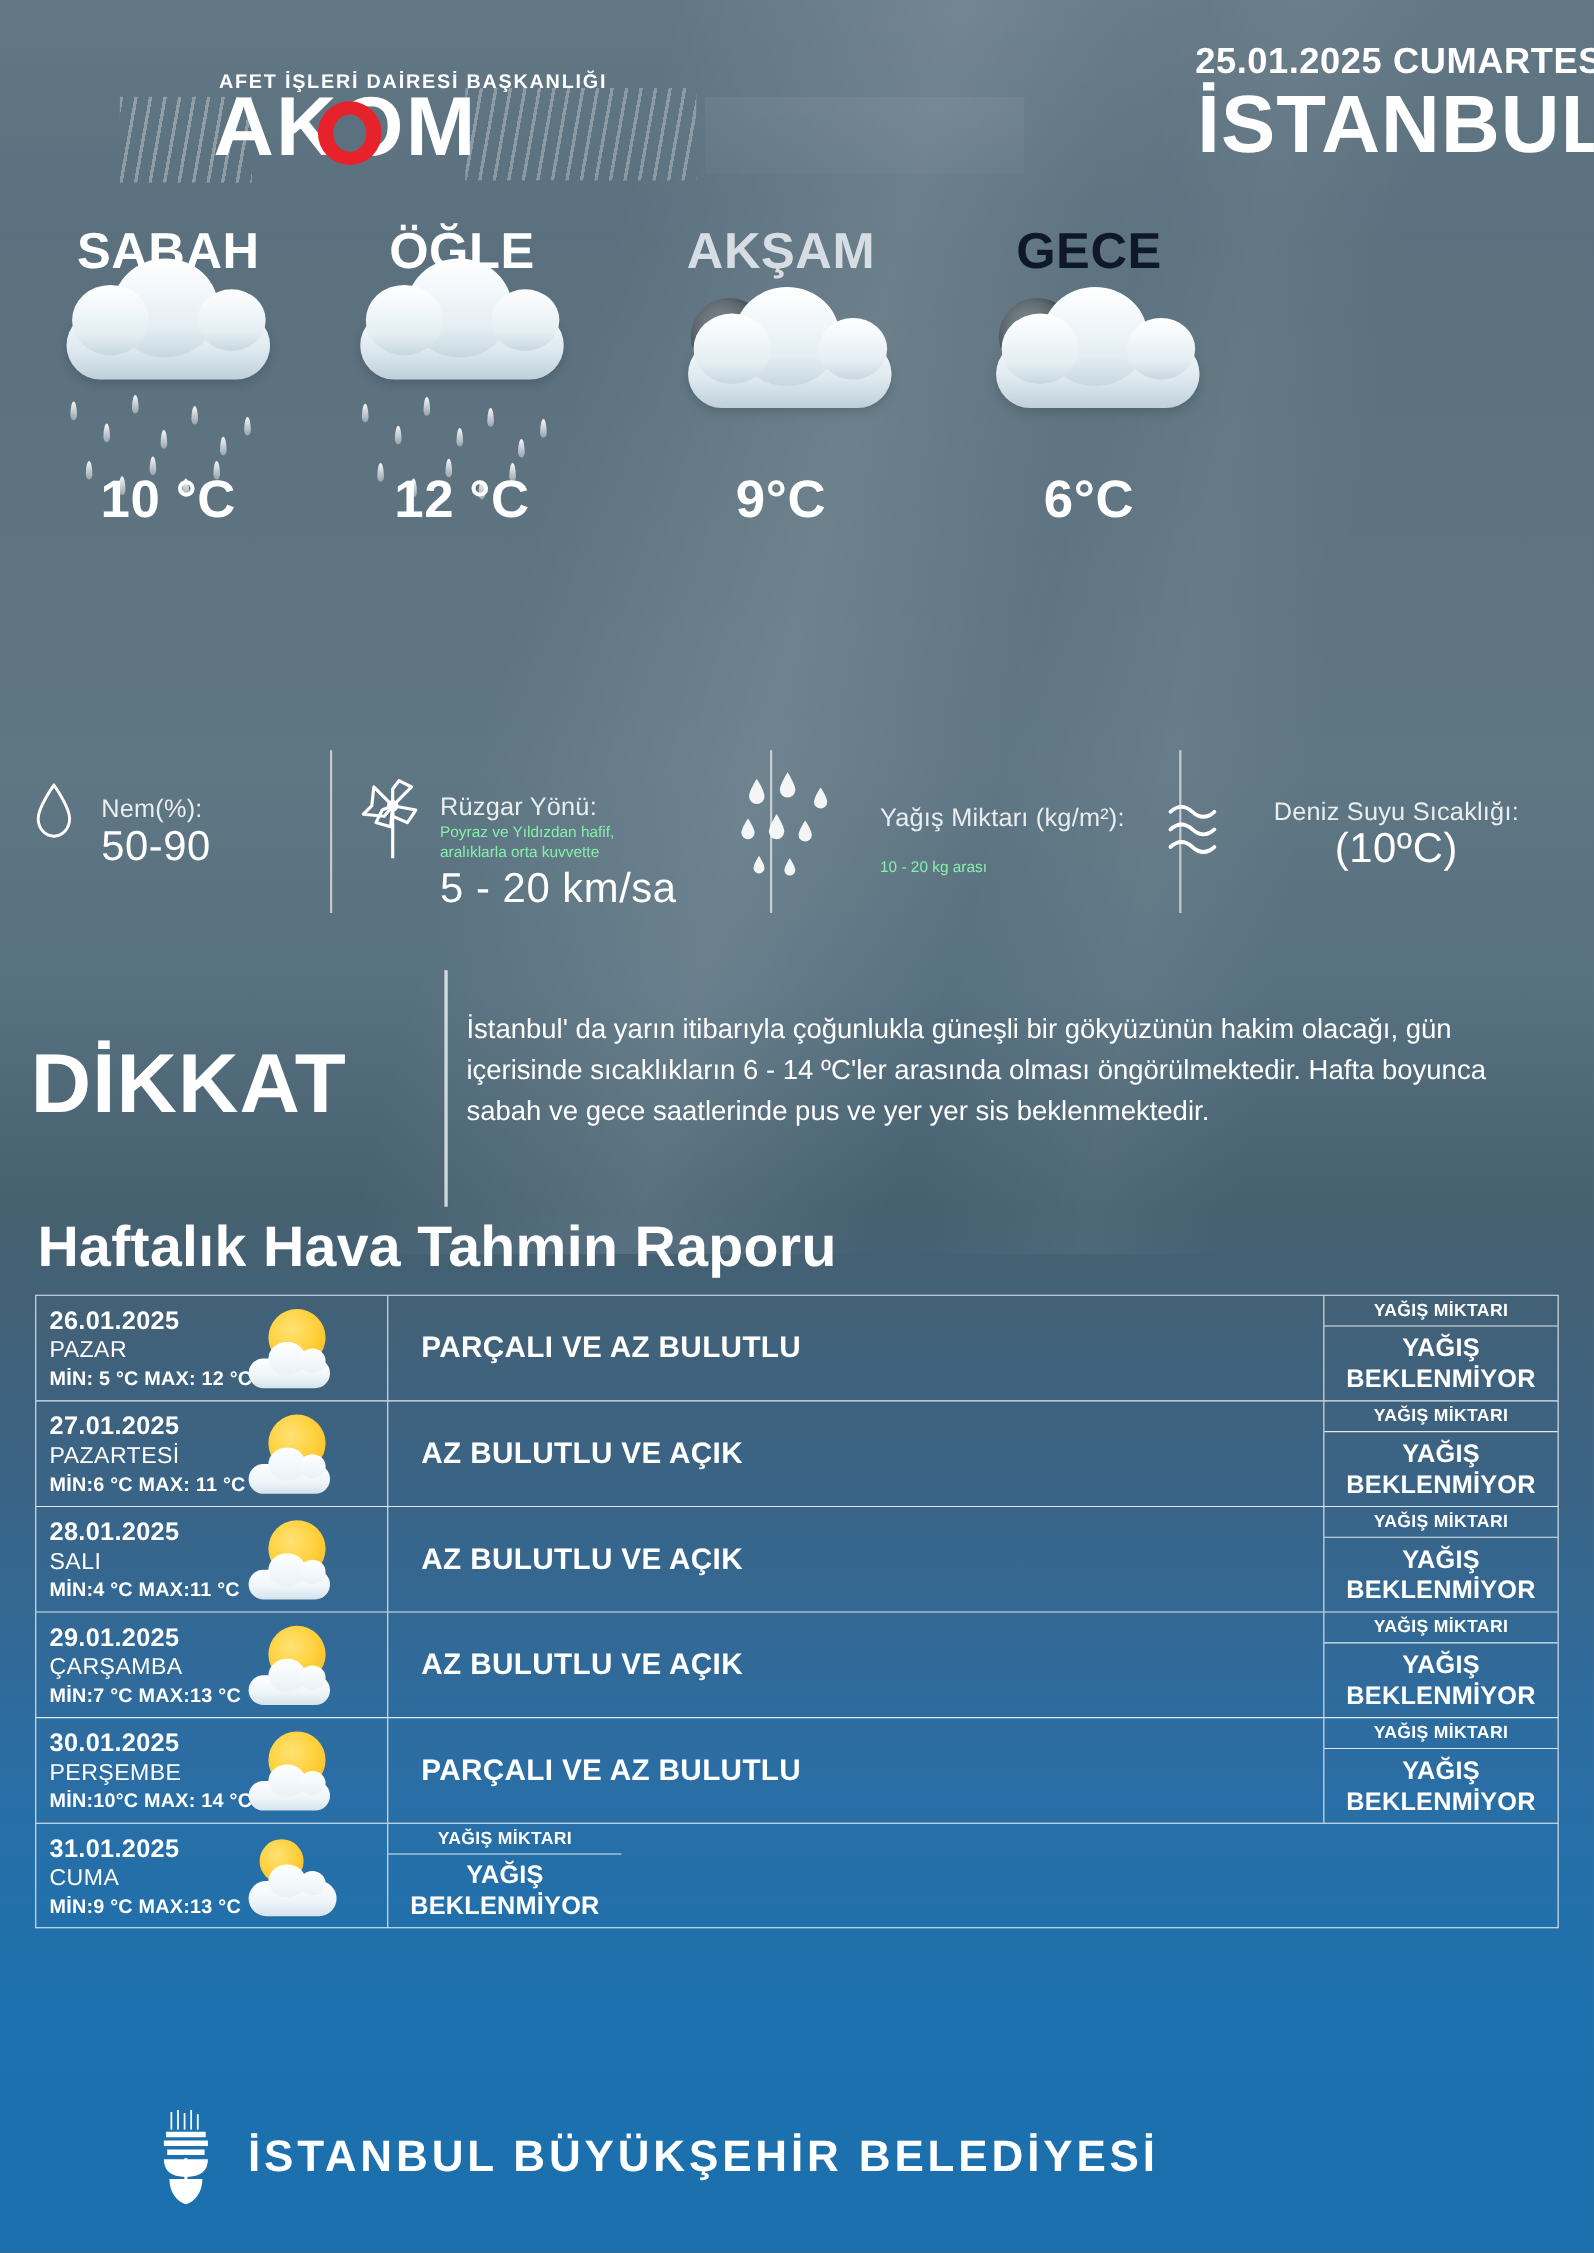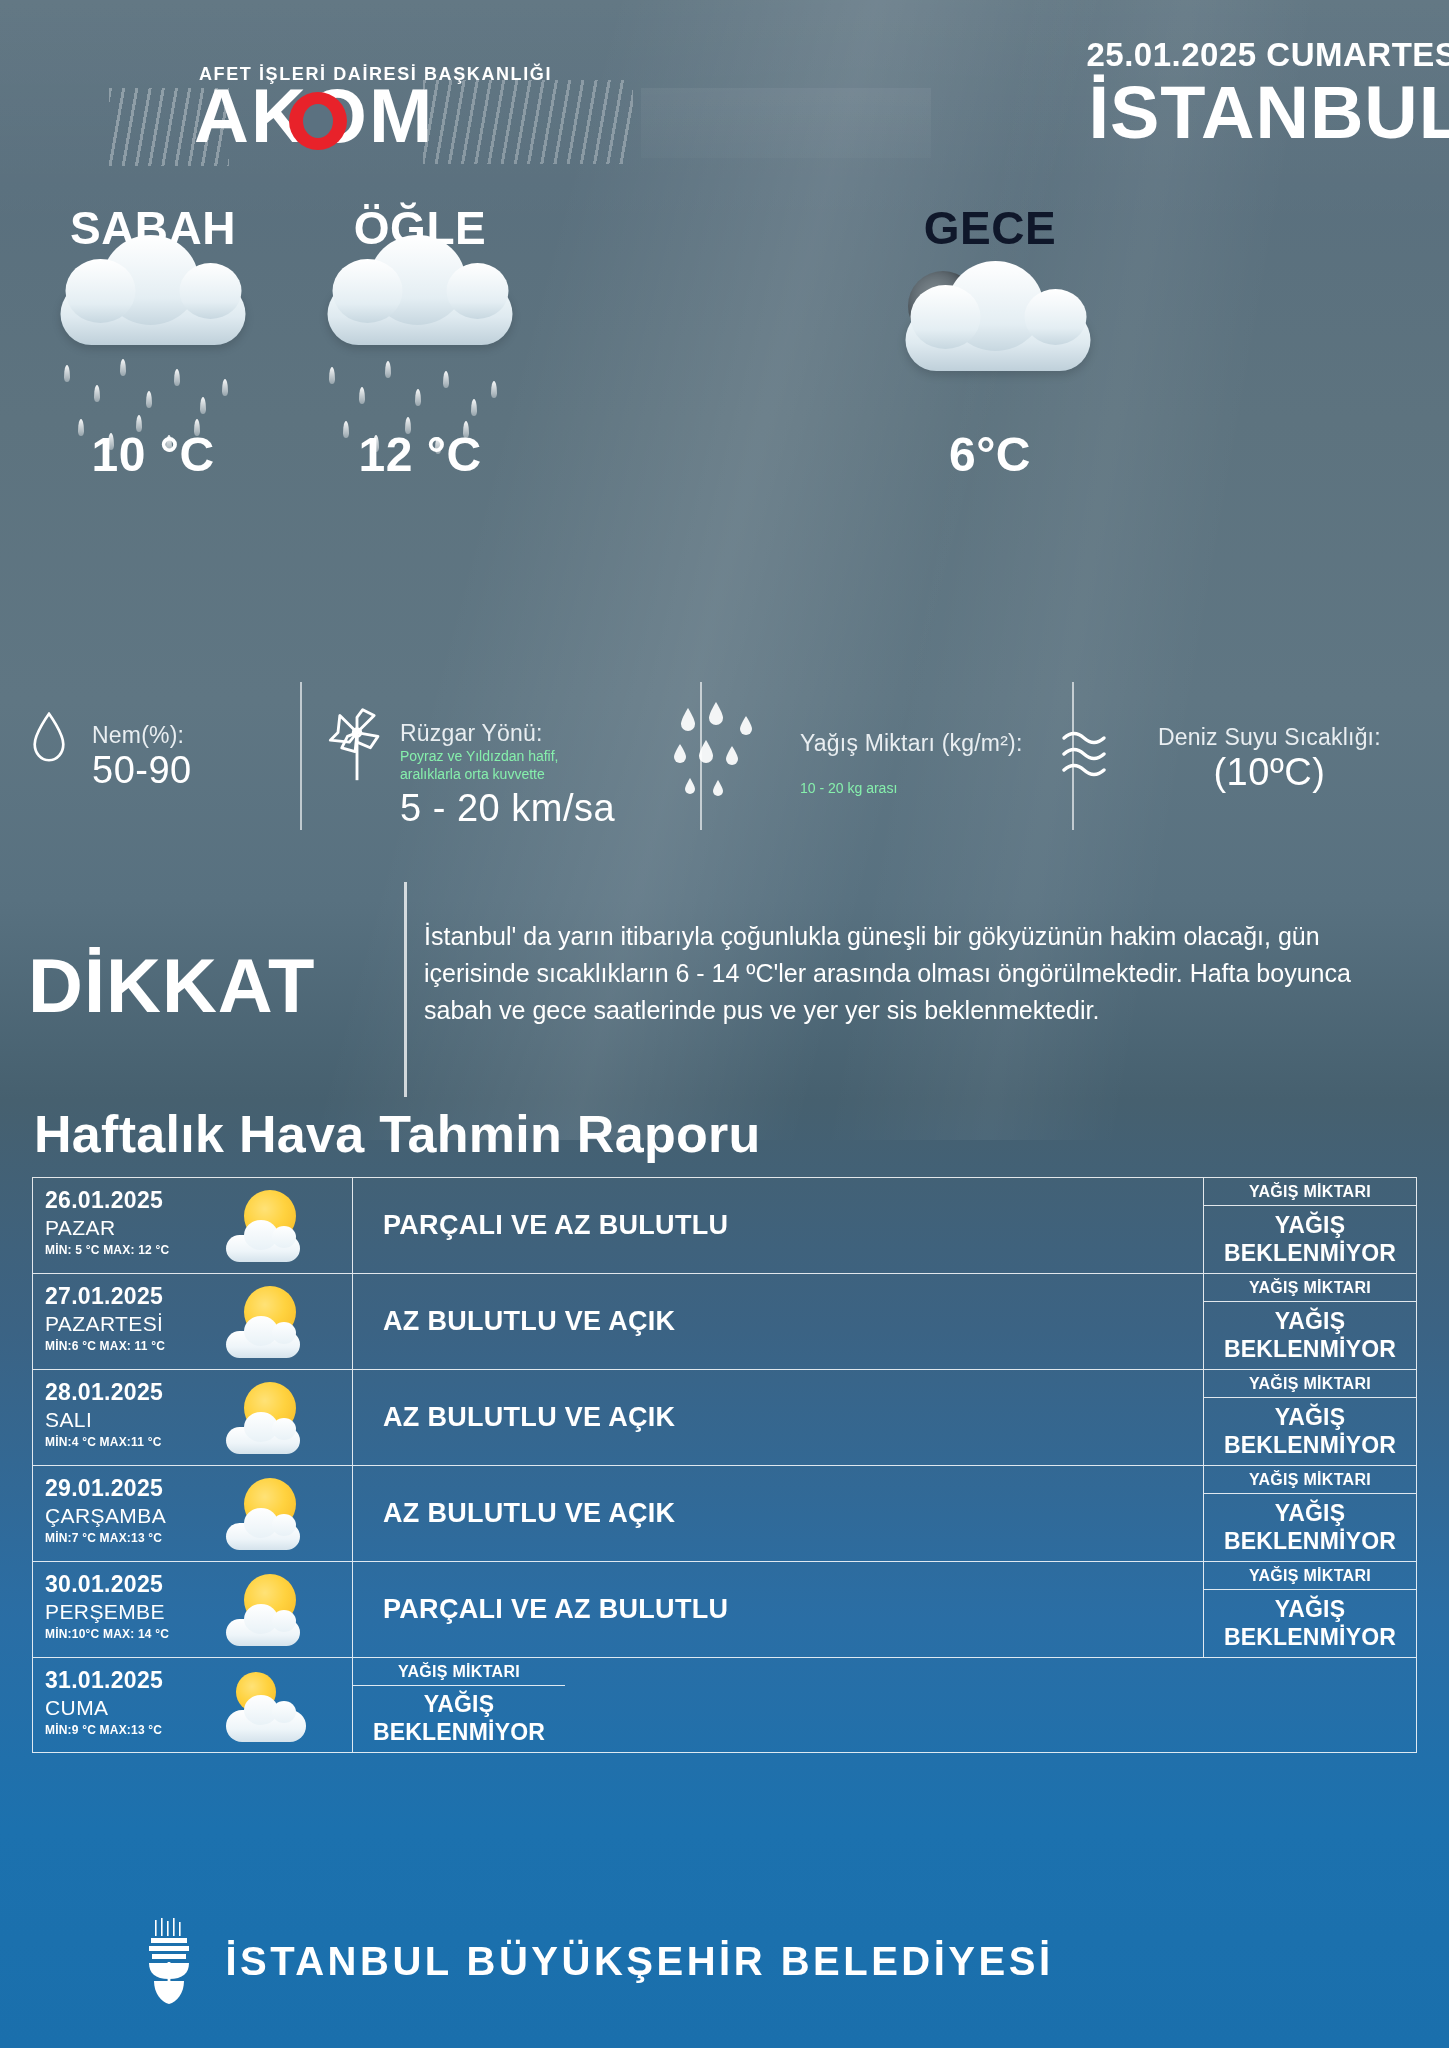--- a/index.html
+++ b/index.html
@@ -202,21 +202,21 @@
   }
   .trow:last-child { border-bottom:1px solid rgba(255,255,255,.85); }
 
   .c-day {
     position:relative; width:320px; flex:0 0 320px;
     border-right:1px solid rgba(255,255,255,.85);
     padding:9px 0 0 12px;
   }
   .c-day .d-date { font-size:23px; font-weight:600; letter-spacing:.3px; }
   .c-day .d-name { font-size:21px; font-weight:500; letter-spacing:.4px; margin-top:2px; }
-  .c-day .d-temp { font-size:12px; font-weight:600; letter-spacing:.2px; margin-top:3px; white-space:nowrap; }
+  .c-day .d-temp { font-size:18px; font-weight:600; letter-spacing:.2px; margin-top:3px; white-space:nowrap; }
 
   .d-icon { position:absolute; right:46px; top:10px; width:86px; height:78px; }
   .sun {
     position:absolute; width:52px; height:52px; border-radius:50%;
     background:radial-gradient(circle at 40% 36%, #ffe277 0%, #ffd23f 45%, #f6b723 100%);
     left:24px; top:2px;
   }
   .mini-cloud {
     position:absolute; left:6px; bottom:4px; width:74px; height:27px;
     border-radius:16px;
@@ -330,20 +330,36 @@
         <div class="drop" style="left:58px;  top:78px;"></div>
         <div class="drop" style="left:90px;  top:60px;"></div>
         <div class="drop" style="left:120px; top:80px;"></div>
         <div class="drop" style="left:148px; top:64px;"></div>
         <div class="drop" style="left:176px; top:24px;"></div>
       </div>
     </div>
     <div class="ptemp">12 °C</div>
   </div>
 
+  <div class="period p2">
+    <div class="plabel">AKŞAM</div>
+    <div class="icon-wrap">
+      <div style="position:absolute;left:50%;transform:translateX(-50%);width:200px;height:150px;">
+        <div class="moon"></div>
+        <div class="cloud" style="top:44px;left:54%;">
+          <div class="cbase">
+              <div class="cp1"></div>
+              <div class="cp2"></div>
+              <div class="cp3"></div>
+            </div>
+        </div>
+      </div>
+    </div>
+    <div class="ptemp">9°C</div>
+  </div>
 
   <div class="period p3">
     <div class="plabel">GECE</div>
     <div class="icon-wrap">
       <div style="position:absolute;left:50%;transform:translateX(-50%);width:200px;height:150px;">
         <div class="moon"></div>
         <div class="cloud" style="top:44px;left:54%;">
           <div class="cbase">
               <div class="cp1"></div>
               <div class="cp2"></div>

